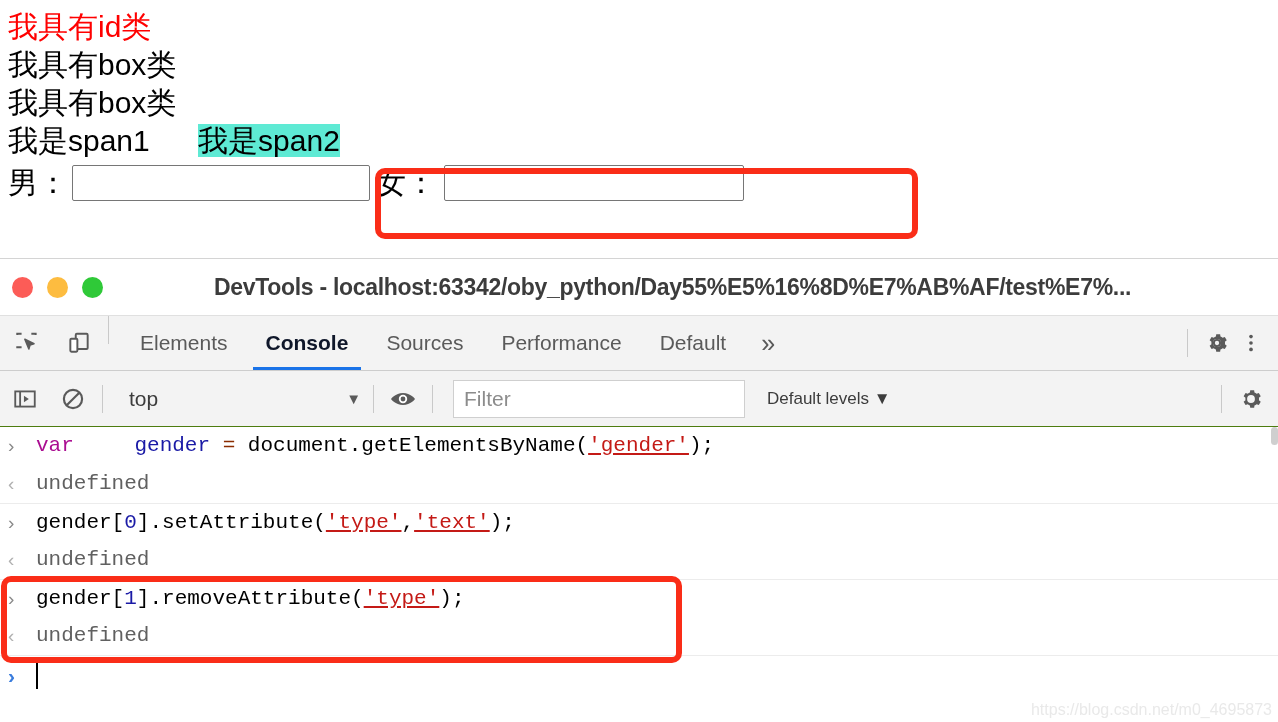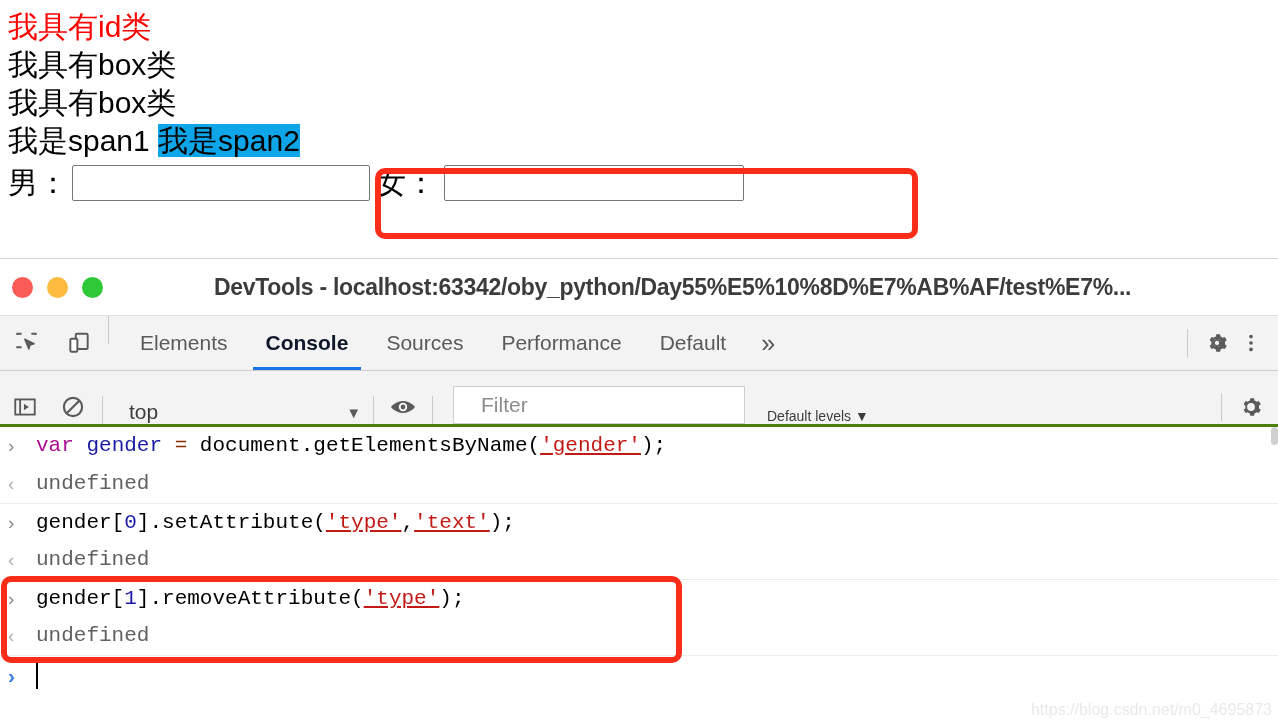--- a/index.html
+++ b/index.html
@@ -30,21 +30,22 @@
     font-family: "Liberation Sans", sans-serif;
     font-size: 30px;
     line-height: 38px;
     color: #000000;
     padding-left: 4px;
     white-space: nowrap;
   }
   .wp-line.red { color: #ff0000; }
   .wp-line.first { padding-top: 8px; }
   .span-hl {
-    background: #0ea5e9;
+    background: #5eead4;
+    margin-left: 40px;
   }
   .form-row {
     display: flex;
     align-items: center;
     padding-left: 4px;
     margin-top: 4px;
     font-size: 30px;
     line-height: 38px;
     color: #000;
     white-space: nowrap;
@@ -183,23 +184,23 @@
     margin-left: auto;
     display: flex;
     align-items: center;
     padding-right: 10px;
   }
 
   
   .dt-consolebar {
     height: 56px;
     background: #f3f3f3;
-    border-bottom: 3px solid #4d7c0f;
-    display: flex;
-    align-items: flex-end;
+    border-bottom: 1px solid #4d7c0f;
+    display: flex;
+    align-items: center;
     padding-left: 8px;
     box-sizing: border-box;
   }
   .ctx-select {
     display: flex;
     align-items: center;
     width: 246px;
     padding-left: 14px;
     box-sizing: border-box;
   }
@@ -214,28 +215,28 @@
     color: #5a5a5a;
   }
   .filter-input {
     width: 292px;
     height: 38px;
     background: #ffffff;
     border: 1px solid #cfcfcf;
     box-sizing: border-box;
     display: flex;
     align-items: center;
-    padding: 0 27px;
+    padding: 0 10px;
     font-size: 21px;
     color: #8c8c8c;
     font-family: "Liberation Sans", sans-serif;
     margin-left: 8px;
   }
   .levels {
-    font-size: 14px;
+    font-size: 17px;
     color: #3c3c3c;
     padding-left: 22px;
     font-family: "Liberation Sans", sans-serif;
     white-space: nowrap;
   }
 
   
   .console-body {
     background: #ffffff;
     height: 296px;
@@ -259,21 +260,21 @@
     flex: 0 0 28px;
     text-align: left;
     font-family: "Liberation Sans", sans-serif;
     font-size: 19px;
   }
   .c-gutter.inp { color: #8a8a8a; }
   .c-gutter.out { color: #b0b0b0; }
   .c-text { color: #303030; }
   .c-text.dim { color: #606060; }
   .tok-kw   { color: #aa0d91; }
-  .tok-var  { color: #1a1aa6; }
+  .tok-var  { color: #1a1aa6; margin-left: 48px; }
   .tok-op   { color: #8b2c00; }
   .tok-str  { color: #c41a16; text-decoration: underline; }
   .tok-num  { color: #1a1aa6; }
   .tok-plain{ color: #000000; }
 
   .prompt-row {
     display: flex;
     align-items: center;
     height: 40px;
     padding-left: 8px;
@@ -331,21 +332,21 @@
   <div class="annot" id="annot-form"></div>
 
   <div class="devtools">
 
     <div class="dt-titlebar">
       <div class="traffic">
         <span class="tl red"></span>
         <span class="tl yellow"></span>
         <span class="tl green"></span>
       </div>
-      <div class="dt-title">DevTools - localhost:63342/oby_python/Day55%E5%10%8D%E7%AB%AF/test%E7%...</div>
+      <div class="dt-title">DevTools - localhost:63342/oby_python/Day55%E5%16%8D%E7%AB%AF/test%E7%...</div>
     </div>
 
     <div class="dt-tabbar">
       <div class="tb-icons">
         <span class="tb-icon">
           <svg width="26" height="26" viewBox="0 0 24 24" fill="none" stroke="#5a5a5a" stroke-width="1.8">
             <path d="M3 4.5V3.5h4M3 15v1h4M20 4.5V3.5h-4"></path>
             <path d="M10 8.5l8.5 4.2-3.7 1.1-1.1 3.8z" fill="#5a5a5a" stroke="#5a5a5a" stroke-width="1.4" stroke-linejoin="round"></path>
           </svg>
         </span>

